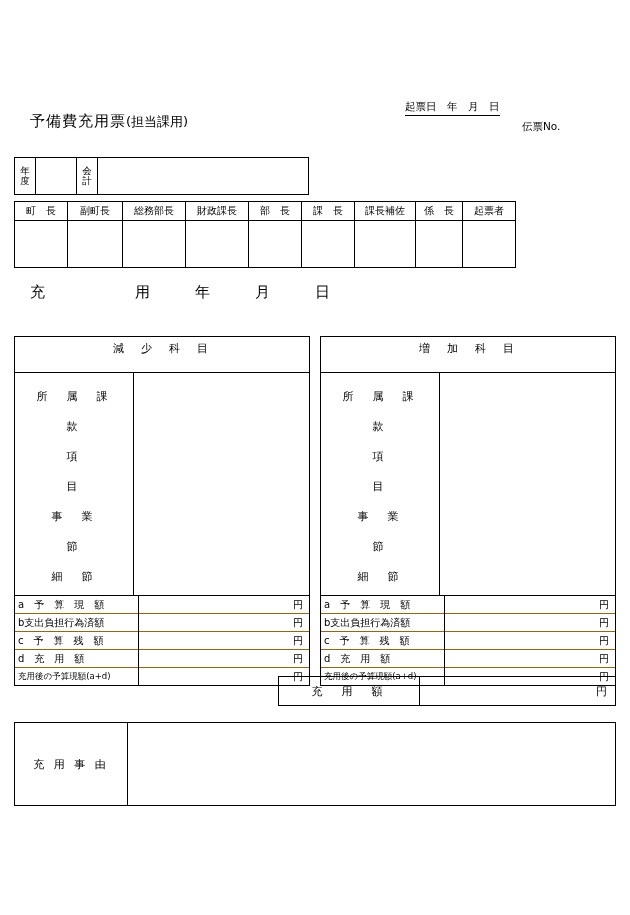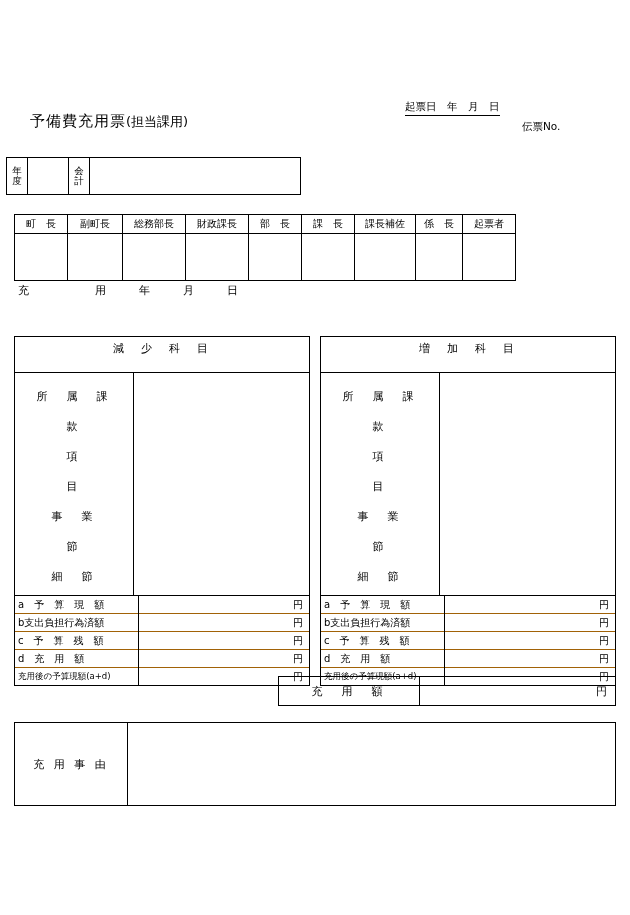--- a/index.html
+++ b/index.html
@@ -45,60 +45,60 @@
   .denpyo-no {
     position: absolute;
     left: 522px;
     top: 120px;
     font-size: 10.5px;
     white-space: nowrap;
   }
   
   .nendo-table {
     position: absolute;
-    left: 6px;
+    left: 14px;
     top: 157px;
     border-collapse: collapse;
   }
   .nendo-table td {
     border: 1px solid #000;
     font-size: 9.5px;
     vertical-align: middle;
     text-align: center;
     height: 34px;
     line-height: 1.05;
   }
   .nendo-table td.lbl { width: 16px; padding: 0 2px; }
   .nendo-table td.val1 { width: 38px; }
   .nendo-table td.val2 { width: 208px; }
   
   .approval {
     position: absolute;
     left: 14px;
-    top: 214px;
+    top: 201px;
     border-collapse: collapse;
   }
   .approval th {
     border: 1px solid #000;
     font-size: 10px;
     font-weight: normal;
     height: 18px;
     padding: 0 3px;
     white-space: nowrap;
   }
   .approval td {
     border: 1px solid #000;
     height: 44px;
   }
   
   .line-juyou {
     position: absolute;
-    left: 18px;
+    left: 30px;
     top: 283px;
-    font-size: 11px;
+    font-size: 15px;
     white-space: pre;
   }
   .line-tsuchi {
     position: absolute;
     left: 16px;
     top: 305px;
     font-size: 11px;
     white-space: pre;
   }
   

